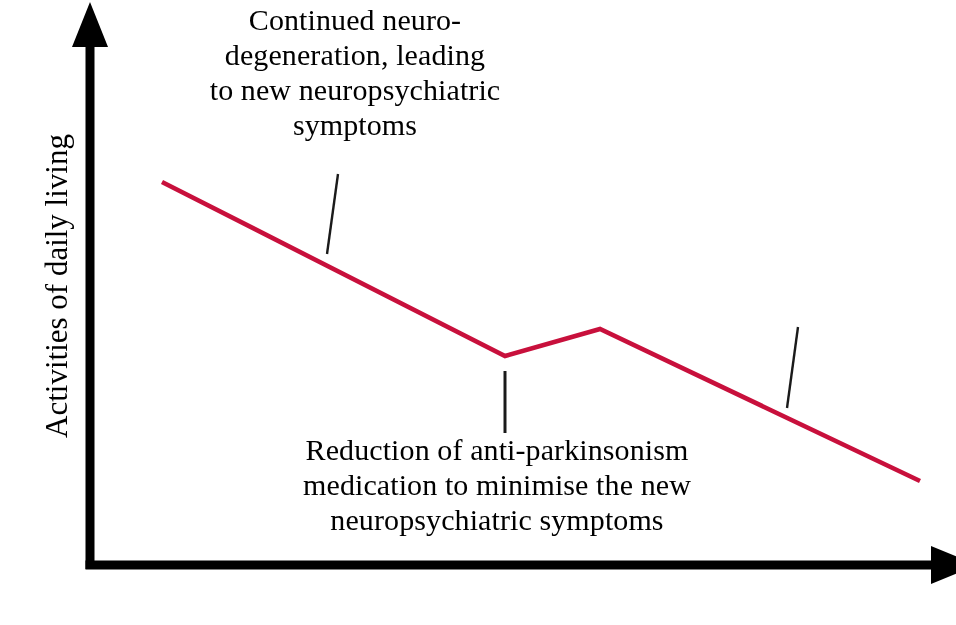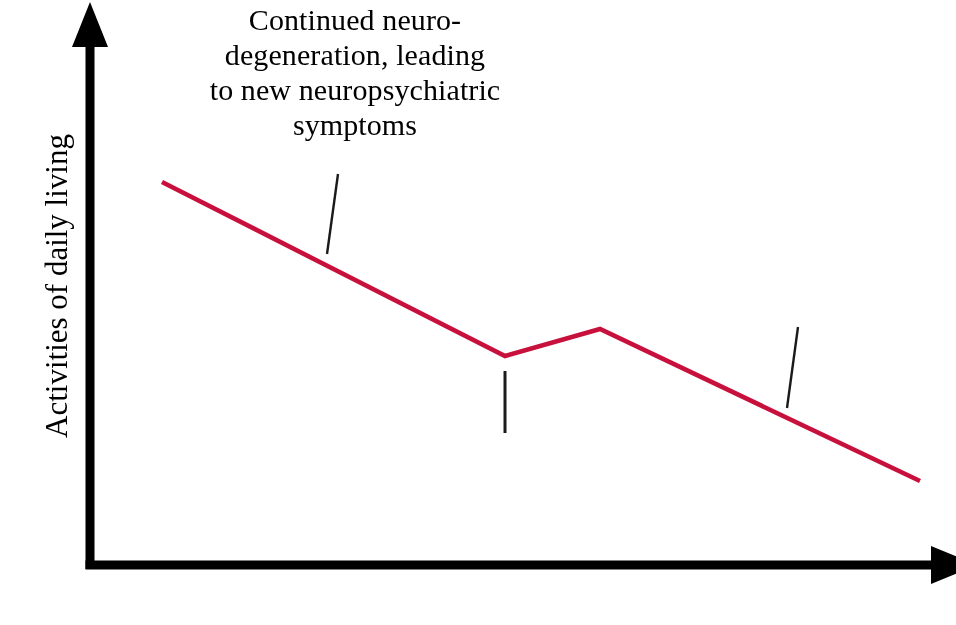--- a/index.html
+++ b/index.html
@@ -106,17 +106,20 @@
       <line x1="773" y1="327" x2="762" y2="408" stroke="#1a1a1a" stroke-width="2.4"></line>
     </g>
   </svg>
 
   <div class="annotation" id="ann-top-left">Continued neuro-
 degeneration, leading
 to new neuropsychiatric
 symptoms</div>
 
 
+  <div class="annotation" id="ann-bottom">Reduction of anti-parkinsonism
+medication to minimise the new
+neuropsychiatric symptoms</div>
 
   <div id="y-axis-title">Activities of daily living</div>
 
 
 </div>
 
 </body></html>

